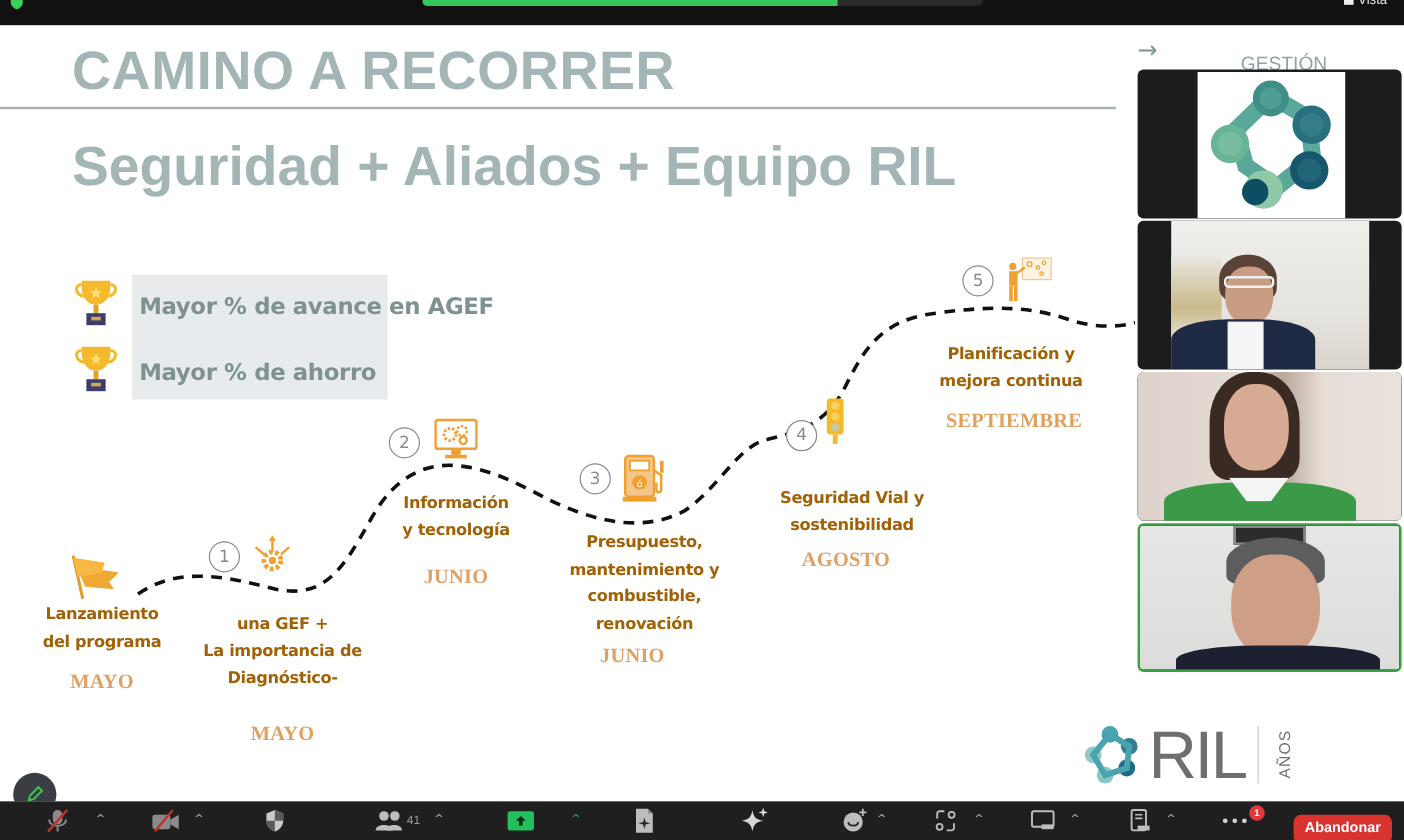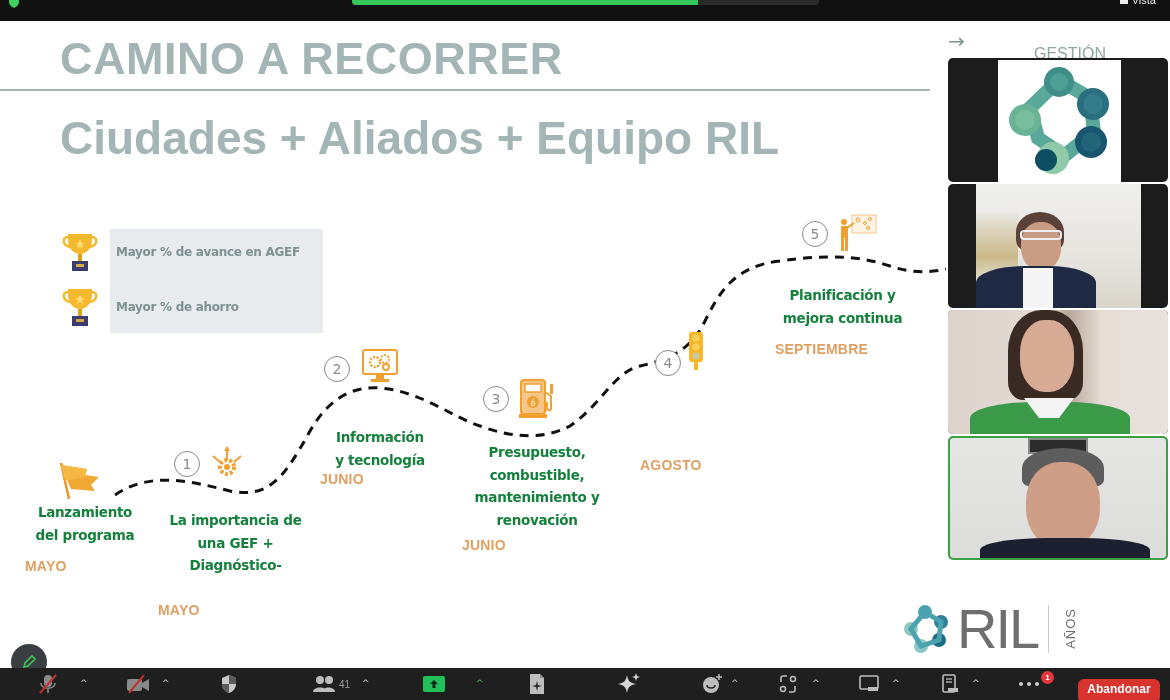--- a/index.html
+++ b/index.html
@@ -14,26 +14,26 @@
   .slide { position: absolute; left: 0; top: 21px; width: 1170px; height: 647px; background: #ffffff; overflow: hidden; }
   .title1 { position: absolute; left: 60px; top: 12px; font-family: "Liberation Sans", sans-serif; font-weight: bold; font-size: 45px; color: #a3b5b5; letter-spacing: 0.5px; }
   .rule { position: absolute; left: 0; top: 68px; width: 930px; height: 2px; background: #a3b5b5; }
   .title2 { position: absolute; left: 60px; top: 90px; font-family: "Liberation Sans", sans-serif; font-weight: bold; font-size: 46px; color: #a3b5b5; }
   .gestion { position: absolute; left: 1034px; top: 24px; font-size: 16px; color: #8fa4a4; font-family: "Liberation Sans", sans-serif; }
   .arrow-r { position: absolute; left: 948px; top: 8px; font-size: 20px; color: #7f9595; }
 
   .awards { position: absolute; left: 110px; top: 208px; width: 213px; height: 104px; background: #e7ebed; }
   .award-row { position: absolute; left: 60px; display: flex; align-items: center; }
   .award-row .trophy { width: 40px; height: 44px; }
-  .award-row .label { position: absolute; left: 56px; white-space: nowrap; font-size: 12px; font-weight: bold; color: #7f9191; font-family: "DejaVu Sans", sans-serif; letter-spacing: -0.3px; }
+  .award-row .label { position: absolute; left: 56px; white-space: nowrap; font-size: 19px; font-weight: bold; color: #7f9191; font-family: "DejaVu Sans", sans-serif; letter-spacing: -0.3px; }
 
   .path-svg { position: absolute; left: 0; top: 0; }
   .step-num { position: absolute; width: 26px; height: 26px; border: 1.3px solid #8a8a8a; border-radius: 50%; color: #8a8a8a; font-size: 14px; display: flex; align-items: center; justify-content: center; font-family: "DejaVu Sans", sans-serif; background: #fff; }
-  .milestone-text { position: absolute; text-align: center; font-weight: bold; font-size: 13.5px; line-height: 22.5px; color: #15803d; font-family: "DejaVu Sans", sans-serif; letter-spacing: -0.3px; }
-  .month { position: absolute; font-weight: bold; font-size: 14px; color: #e0a062; font-family: Liberation Sans, sans-serif; letter-spacing: 0.2px; }
+  .milestone-text { position: absolute; text-align: center; font-weight: bold; font-size: 13.5px; line-height: 22.5px; color: #a16207; font-family: "DejaVu Sans", sans-serif; letter-spacing: -0.3px; }
+  .month { position: absolute; text-align: center; font-weight: bold; font-size: 17px; color: #e0a062; font-family: Liberation Serif, serif; letter-spacing: 0.2px; }
   .icon { position: absolute; }
 
   .ril-logo { position: absolute; left: 903px; top: 575px; display: flex; align-items: center; }
   .ril-text { font-family: "Liberation Sans", sans-serif; font-size: 56px; color: #6f6f6f; font-weight: normal; letter-spacing: -2px; margin-left: 4px; }
   .ril-sep { width: 1px; height: 48px; background: #c9c9c9; margin: 0 10px; }
   .ril-10 { font-family: "Liberation Sans", sans-serif; font-size: 56px; color: #6f6f6f; letter-spacing: -1px; }
   .ril-anos { font-family: "Liberation Sans", sans-serif; font-size: 13px; color: #6f6f6f; writing-mode: vertical-rl; transform: rotate(180deg); margin-left: 4px; letter-spacing: 1px; }
 
   .annot-btn { position: absolute; left: 11px; top: 623px; width: 36px; height: 36px; border-radius: 50%; background: #3a3e42; display: flex; align-items: center; justify-content: center; }
 
@@ -61,21 +61,21 @@
   </div>
   <div class="vista">
     <span class="box"></span>
     <span>Vista</span>
   </div>
 </div>
 
 <div class="slide">
   <div class="title1">CAMINO A RECORRER</div>
   <div class="rule"></div>
-  <div class="title2">Ciudades + Aliados + Equipo RIL</div>
+  <div class="title2">Seguridad + Aliados + Equipo RIL</div>
   <div class="arrow-r">→</div>
   <div class="gestion">GESTIÓN</div>
 
   <div class="awards"></div>
   <div class="award-row" style="top:210px;">
     <svg class="trophy" viewBox="0 0 40 44">
       <path d="M8 3 H32 V8 C32 18 26 23 20 23 C14 23 8 18 8 8 Z" fill="#f4b92d"></path>
       <path d="M8 6 C2 6 2 14 10 16" fill="none" stroke="#f4b92d" stroke-width="2.5"></path>
       <path d="M32 6 C38 6 38 14 30 16" fill="none" stroke="#f4b92d" stroke-width="2.5"></path>
       <polygon points="20,8 21.5,12 25,12 22,14 23,18 20,15.5 17,18 18,14 15,12 18.5,12" fill="#ffe17a"></polygon>
@@ -116,67 +116,71 @@
   <div class="step-num" style="left:174px;top:430px;">1</div>
   <svg class="icon" style="left:210px;top:425px;" width="34" height="34" viewBox="0 0 34 34">
     <circle cx="17" cy="21" r="7" fill="none" stroke="#f0a030" stroke-width="4" stroke-dasharray="3,2"></circle>
     <circle cx="17" cy="21" r="3" fill="#f0a030"></circle>
     <line x1="17" y1="14" x2="17" y2="3" stroke="#f0a030" stroke-width="2"></line>
     <polygon points="14,5 17,0 20,5" fill="#f0a030"></polygon>
     <line x1="10" y1="16" x2="3" y2="10" stroke="#f0a030" stroke-width="2"></line>
     <line x1="24" y1="16" x2="31" y2="10" stroke="#f0a030" stroke-width="2"></line>
   </svg>
   <div class="milestone-text" style="left:158px;top:488px;width:155px;">
+    <div>una GEF  +</div>
     <div>La importancia de</div>
-    <div>una GEF  +</div>
     <div>Diagnóstico-</div>
   </div>
   <div class="month" style="left:158px;top:581px;width:155px;">MAYO</div>
 
   <div class="step-num" style="left:324px;top:335px;">2</div>
   <svg class="icon" style="left:361px;top:327px;" width="38" height="36" viewBox="0 0 38 36">
     <rect x="2" y="2" width="34" height="24" rx="2" fill="none" stroke="#f0a030" stroke-width="2"></rect>
     <circle cx="14" cy="14" r="5" fill="none" stroke="#f0a030" stroke-width="2.5" stroke-dasharray="2,1.5"></circle>
     <circle cx="24" cy="11" r="4" fill="none" stroke="#f0a030" stroke-width="2" stroke-dasharray="2,1.5"></circle>
     <circle cx="25" cy="19" r="3" fill="none" stroke="#f0a030" stroke-width="2"></circle>
     <rect x="15" y="26" width="8" height="5" fill="#f0a030"></rect>
     <rect x="10" y="31" width="18" height="3" fill="#f0a030"></rect>
   </svg>
-  <div class="milestone-text" style="left:320px;top:405px;width:120px;">
+  <div class="milestone-text" style="left:320px;top:387px;width:120px;">
     <div>Información</div>
     <div>y tecnología</div>
   </div>
   <div class="month" style="left:320px;top:450px;width:120px;">JUNIO</div>
 
   <div class="step-num" style="left:483px;top:365px;">3</div>
   <svg class="icon" style="left:518px;top:357px;" width="40" height="42" viewBox="0 0 40 42">
     <rect x="3" y="2" width="24" height="34" rx="3" fill="#f5c68a" stroke="#f0a030" stroke-width="2"></rect>
     <rect x="7" y="6" width="16" height="8" fill="#fff" stroke="#f0a030" stroke-width="1.5"></rect>
     <circle cx="15" cy="24" r="6" fill="#f0a030"></circle>
     <text x="15" y="27.5" font-size="8" fill="#fff" text-anchor="middle" font-family="DejaVu Sans, sans-serif">ó</text>
     <rect x="1" y="36" width="28" height="4" fill="#f0a030"></rect>
     <path d="M27 14 L33 18 L33 30 C33 33 29 33 29 30 L29 24" fill="none" stroke="#f0a030" stroke-width="2"></path>
     <rect x="32" y="6" width="3" height="10" fill="#f0a030"></rect>
   </svg>
   <div class="milestone-text" style="left:462px;top:420px;width:150px;">
     <div>Presupuesto,</div>
+    <div>mantenimiento y</div>
     <div>combustible,</div>
-    <div>mantenimiento y</div>
     <div>renovación</div>
   </div>
   <div class="month" style="left:462px;top:516px;width:130px;">JUNIO</div>
 
   <div class="step-num" style="left:655px;top:329px;">4</div>
   <svg class="icon" style="left:686px;top:310px;" width="20" height="40" viewBox="0 0 20 40">
     <rect x="3" y="1" width="14" height="30" rx="3" fill="#f5b82a"></rect>
     <circle cx="10" cy="7" r="3.5" fill="#f7d25a"></circle>
     <circle cx="10" cy="16" r="3.5" fill="#f7d25a"></circle>
     <circle cx="10" cy="25" r="3.5" fill="#c8c8a8"></circle>
     <rect x="8" y="31" width="4" height="8" fill="#f5b82a"></rect>
   </svg>
+  <div class="milestone-text" style="left:640px;top:383px;width:140px;">
+    <div>Seguridad Vial y</div>
+    <div>sostenibilidad</div>
+  </div>
   <div class="month" style="left:640px;top:436px;width:130px;">AGOSTO</div>
 
   <div class="step-num" style="left:802px;top:200px;">5</div>
   <svg class="icon" style="left:838px;top:192px;" width="40" height="40" viewBox="0 0 40 40">
     <rect x="14" y="2" width="24" height="18" fill="#fff3e2" stroke="#f0c890" stroke-width="1"></rect>
     <circle cx="20" cy="7" r="2" fill="none" stroke="#f0a030"></circle>
     <circle cx="27" cy="10" r="1.5" fill="none" stroke="#f0a030"></circle>
     <circle cx="32" cy="6" r="1.5" fill="none" stroke="#f0a030"></circle>
     <circle cx="30" cy="15" r="1.5" fill="none" stroke="#f0a030"></circle>
     <circle cx="6" cy="9" r="3" fill="#f0a030"></circle>

